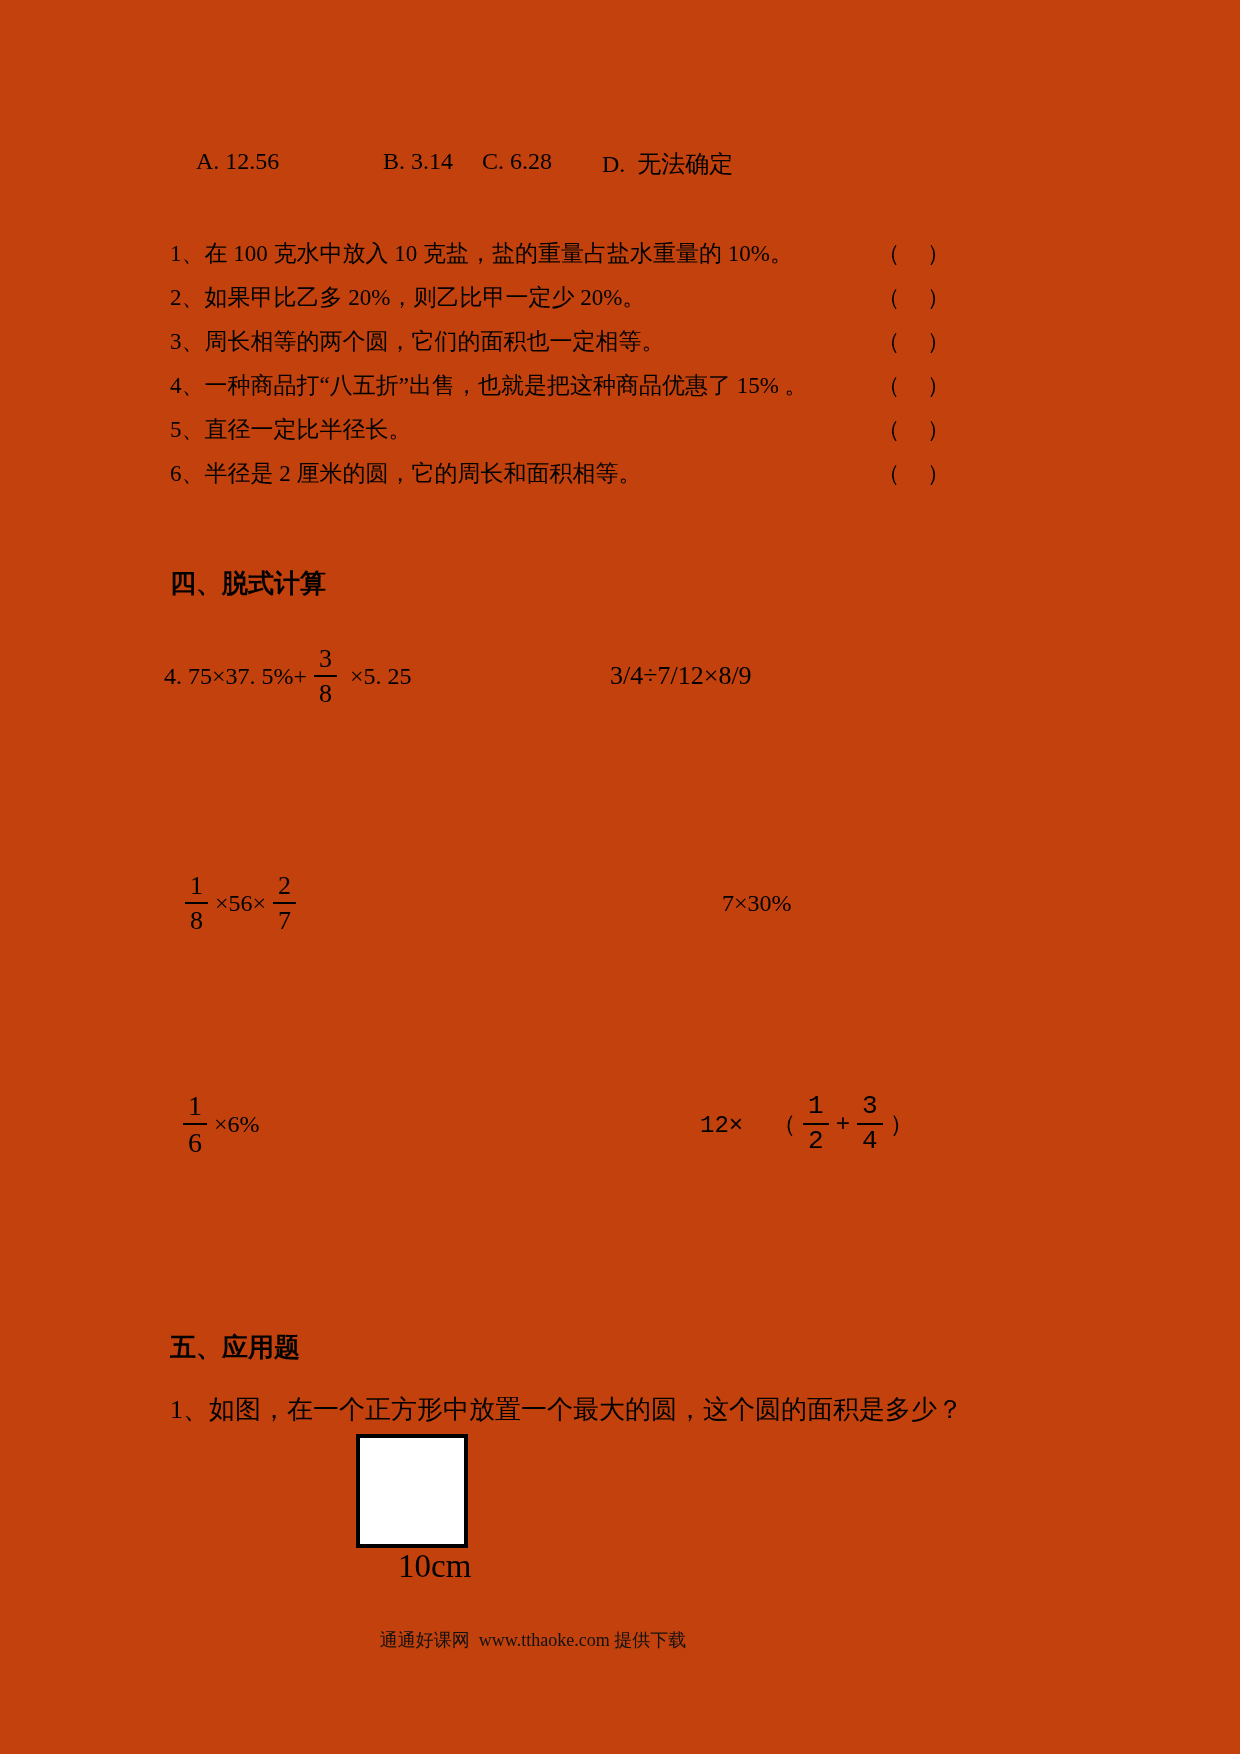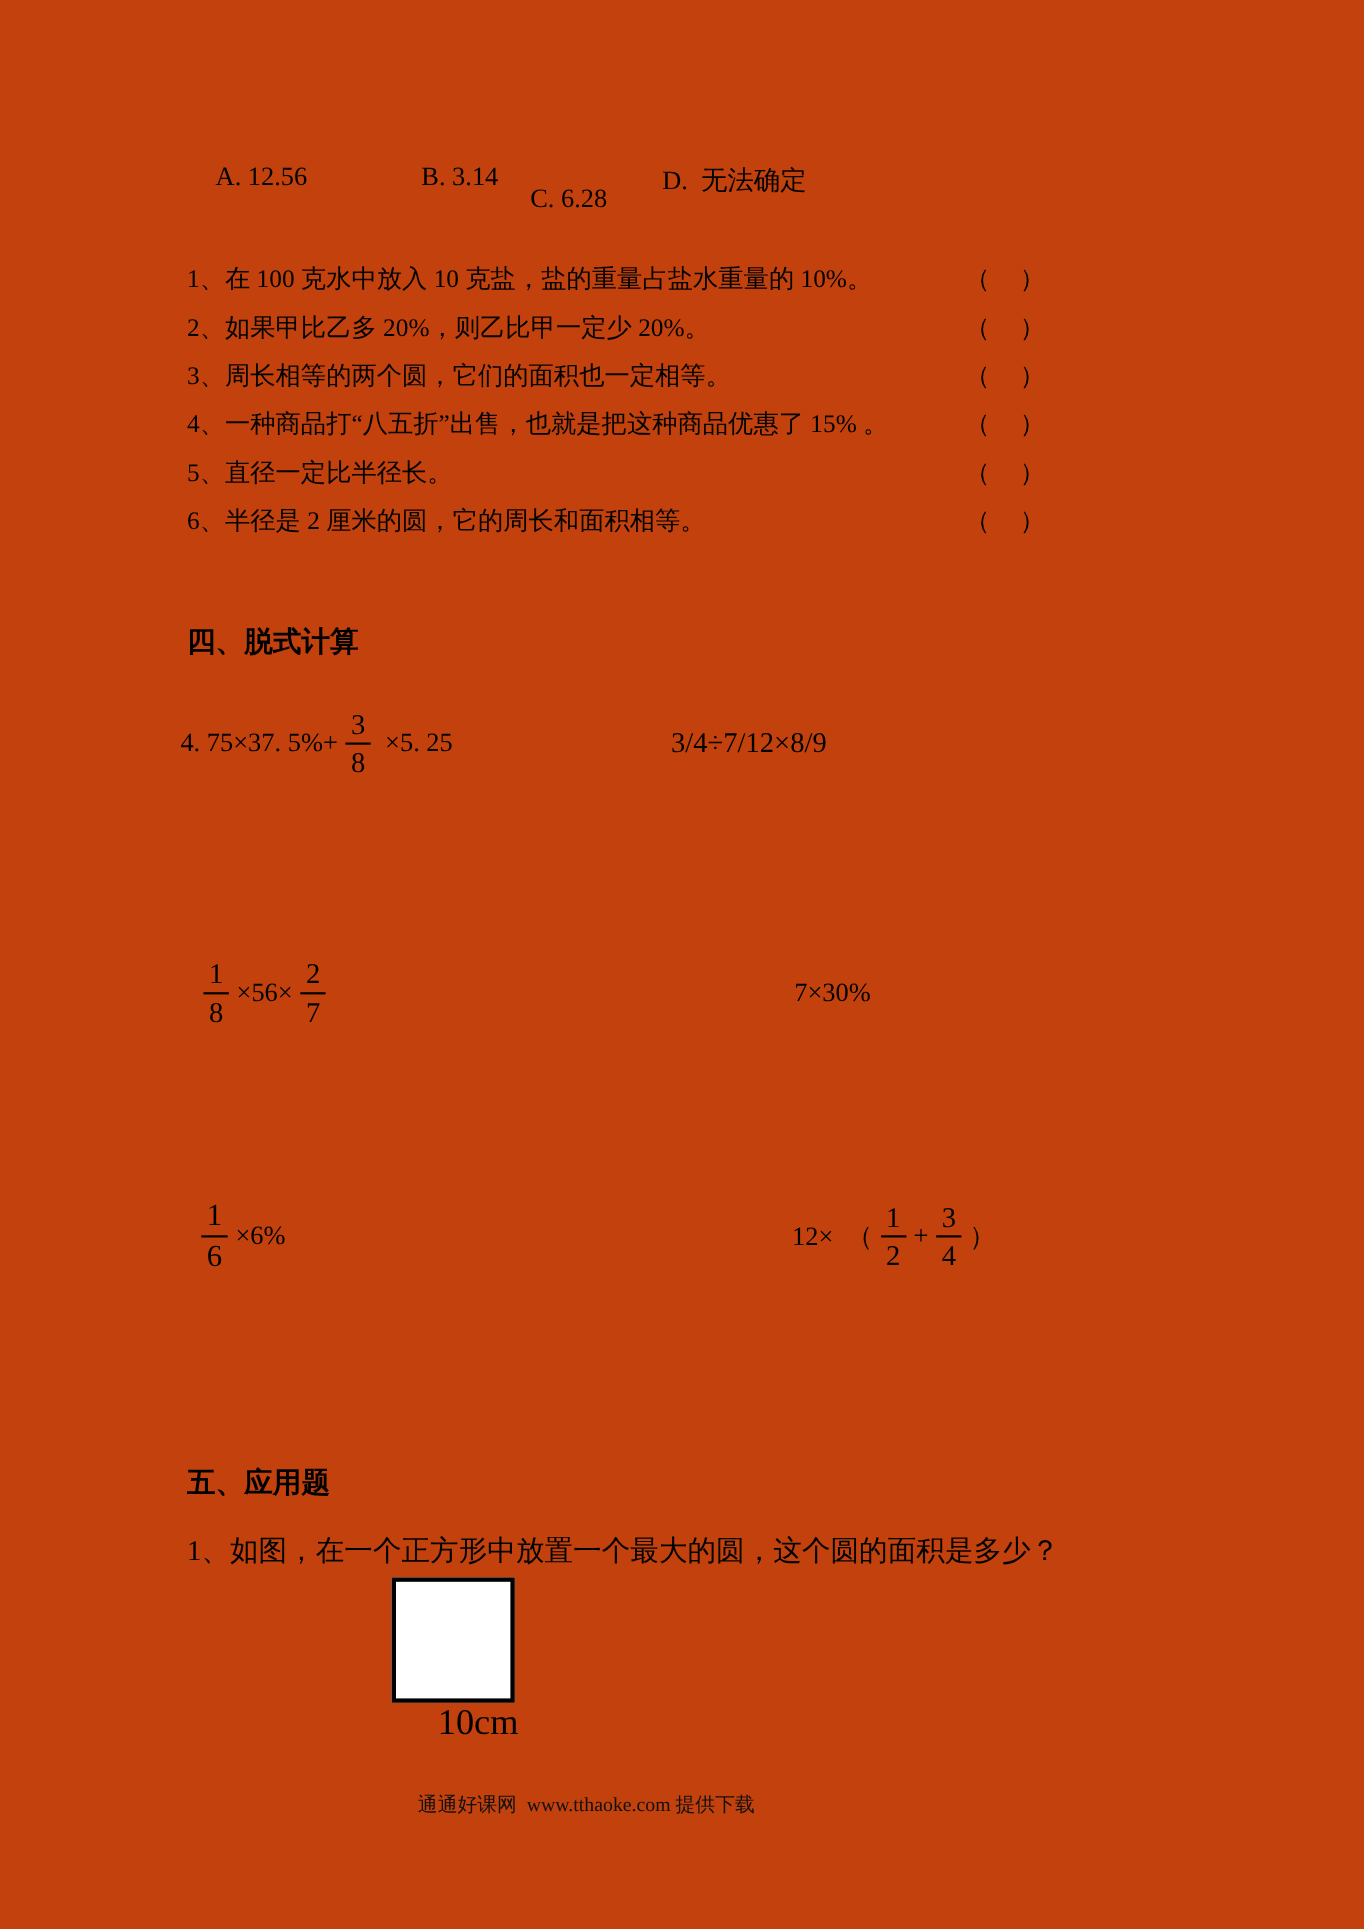--- a/index.html
+++ b/index.html
@@ -9,21 +9,21 @@
     height: 1754px;
     background: #c2410c;
     color: #000000;
     font-family: "Liberation Serif", "DejaVu Serif", serif;
     overflow: hidden;
   }
   
   .opt { position: absolute; top: 148px; font-size: 24px; white-space: pre; }
   .opt-a { left: 196px; }
   .opt-b { left: 346px; margin-left: 37px; }
-  .opt-c { left: 482px; margin-top: 20px; }
+  .opt-c { left: 482px; }
   .opt-d { left: 602px; }
 
   
   .sec-title {
     position: absolute;
     left: 170px;
     font-family: "Liberation Sans", "DejaVu Sans", sans-serif;
     font-weight: bold;
     color: #000;
     white-space: pre;
@@ -49,21 +49,21 @@
   }
   .j-blank { font-size: 23px; letter-spacing: 2px; }
 
   
   .calc-row { position: absolute; display: flex; align-items: center; font-size: 24px; white-space: pre; }
   .calc-r1-left  { top: 636px;  left: 164px; height: 80px; }
   .calc-r1-right { top: 636px;  left: 610px; height: 80px; font-size: 26px; }
   .calc-r2-left  { top: 858px;  left: 178px; height: 90px; }
   .calc-r2-right { top: 858px;  left: 722px; height: 90px; }
   .calc-r3-left  { top: 1076px; left: 176px; height: 96px; }
-  .calc-r3-right { top: 1076px; left: 720px; height: 96px; }
+  .calc-r3-right { top: 1076px; left: 700px; height: 96px; font-family: Liberation Mono, monospace; }
 
   .frac {
     display: inline-flex;
     flex-direction: column;
     align-items: center;
     margin: 0 7px;
     vertical-align: middle;
   }
   .frac .fnum, .frac .fden {
     display: block;

